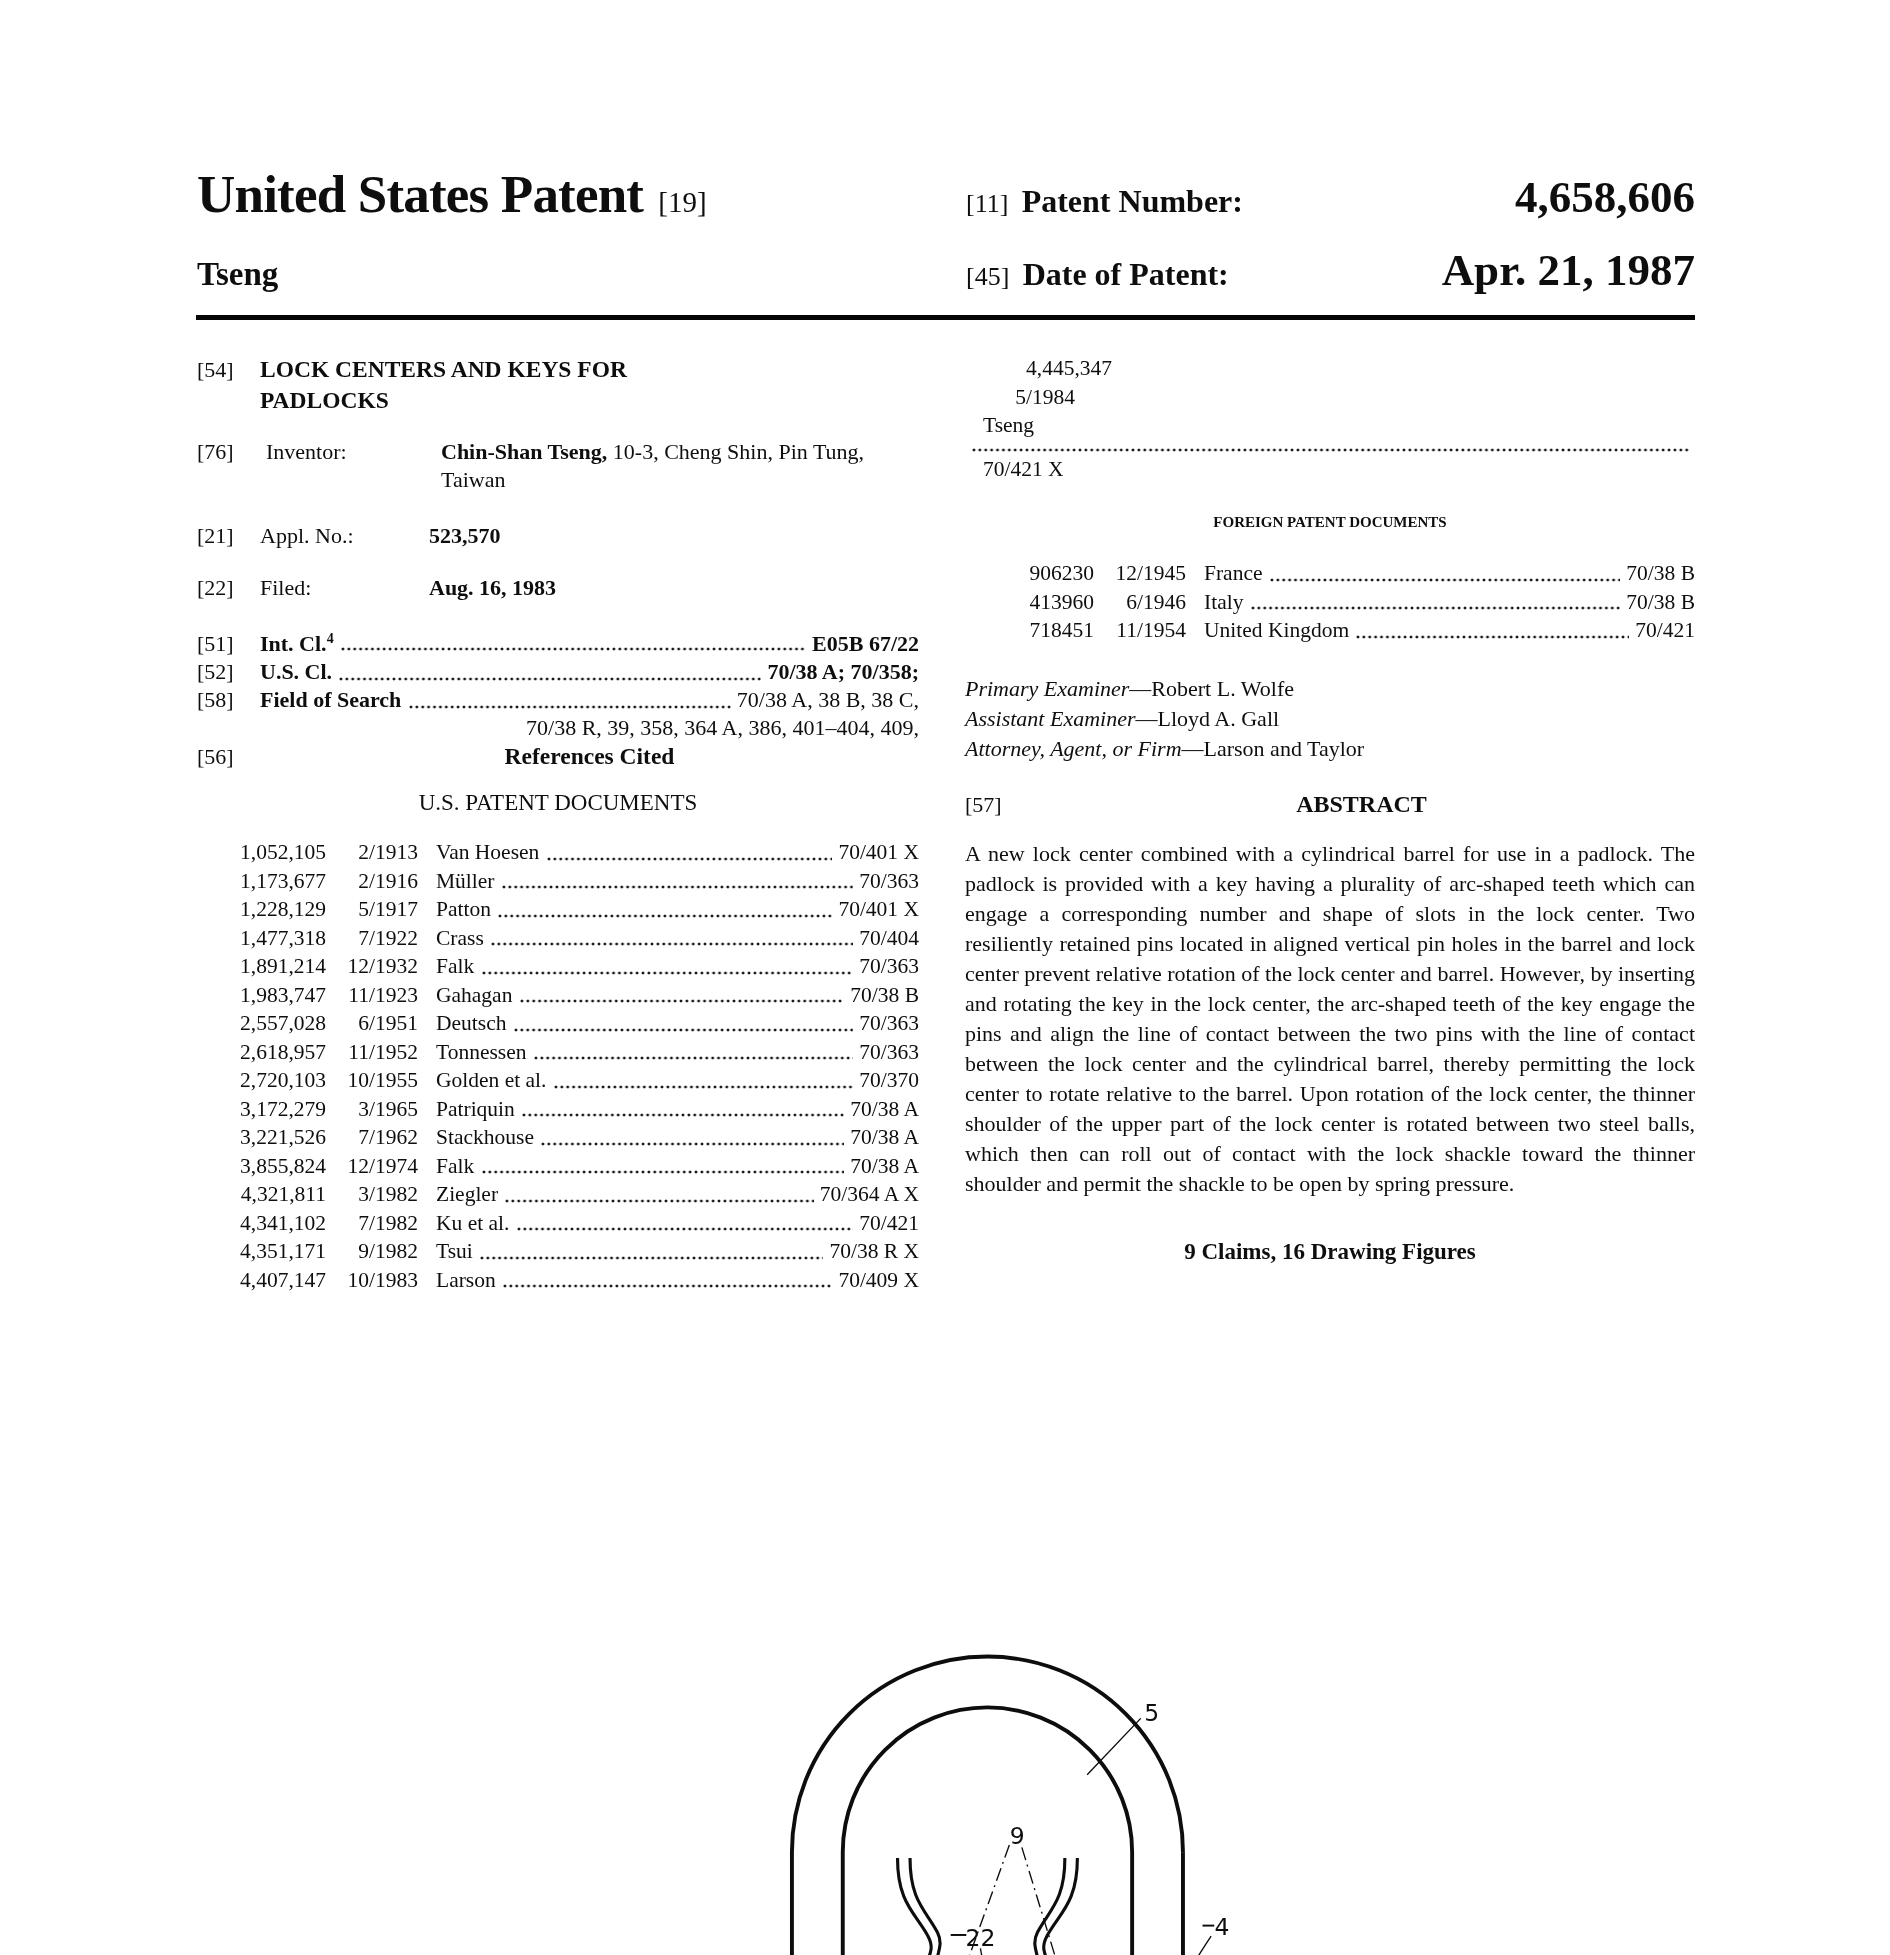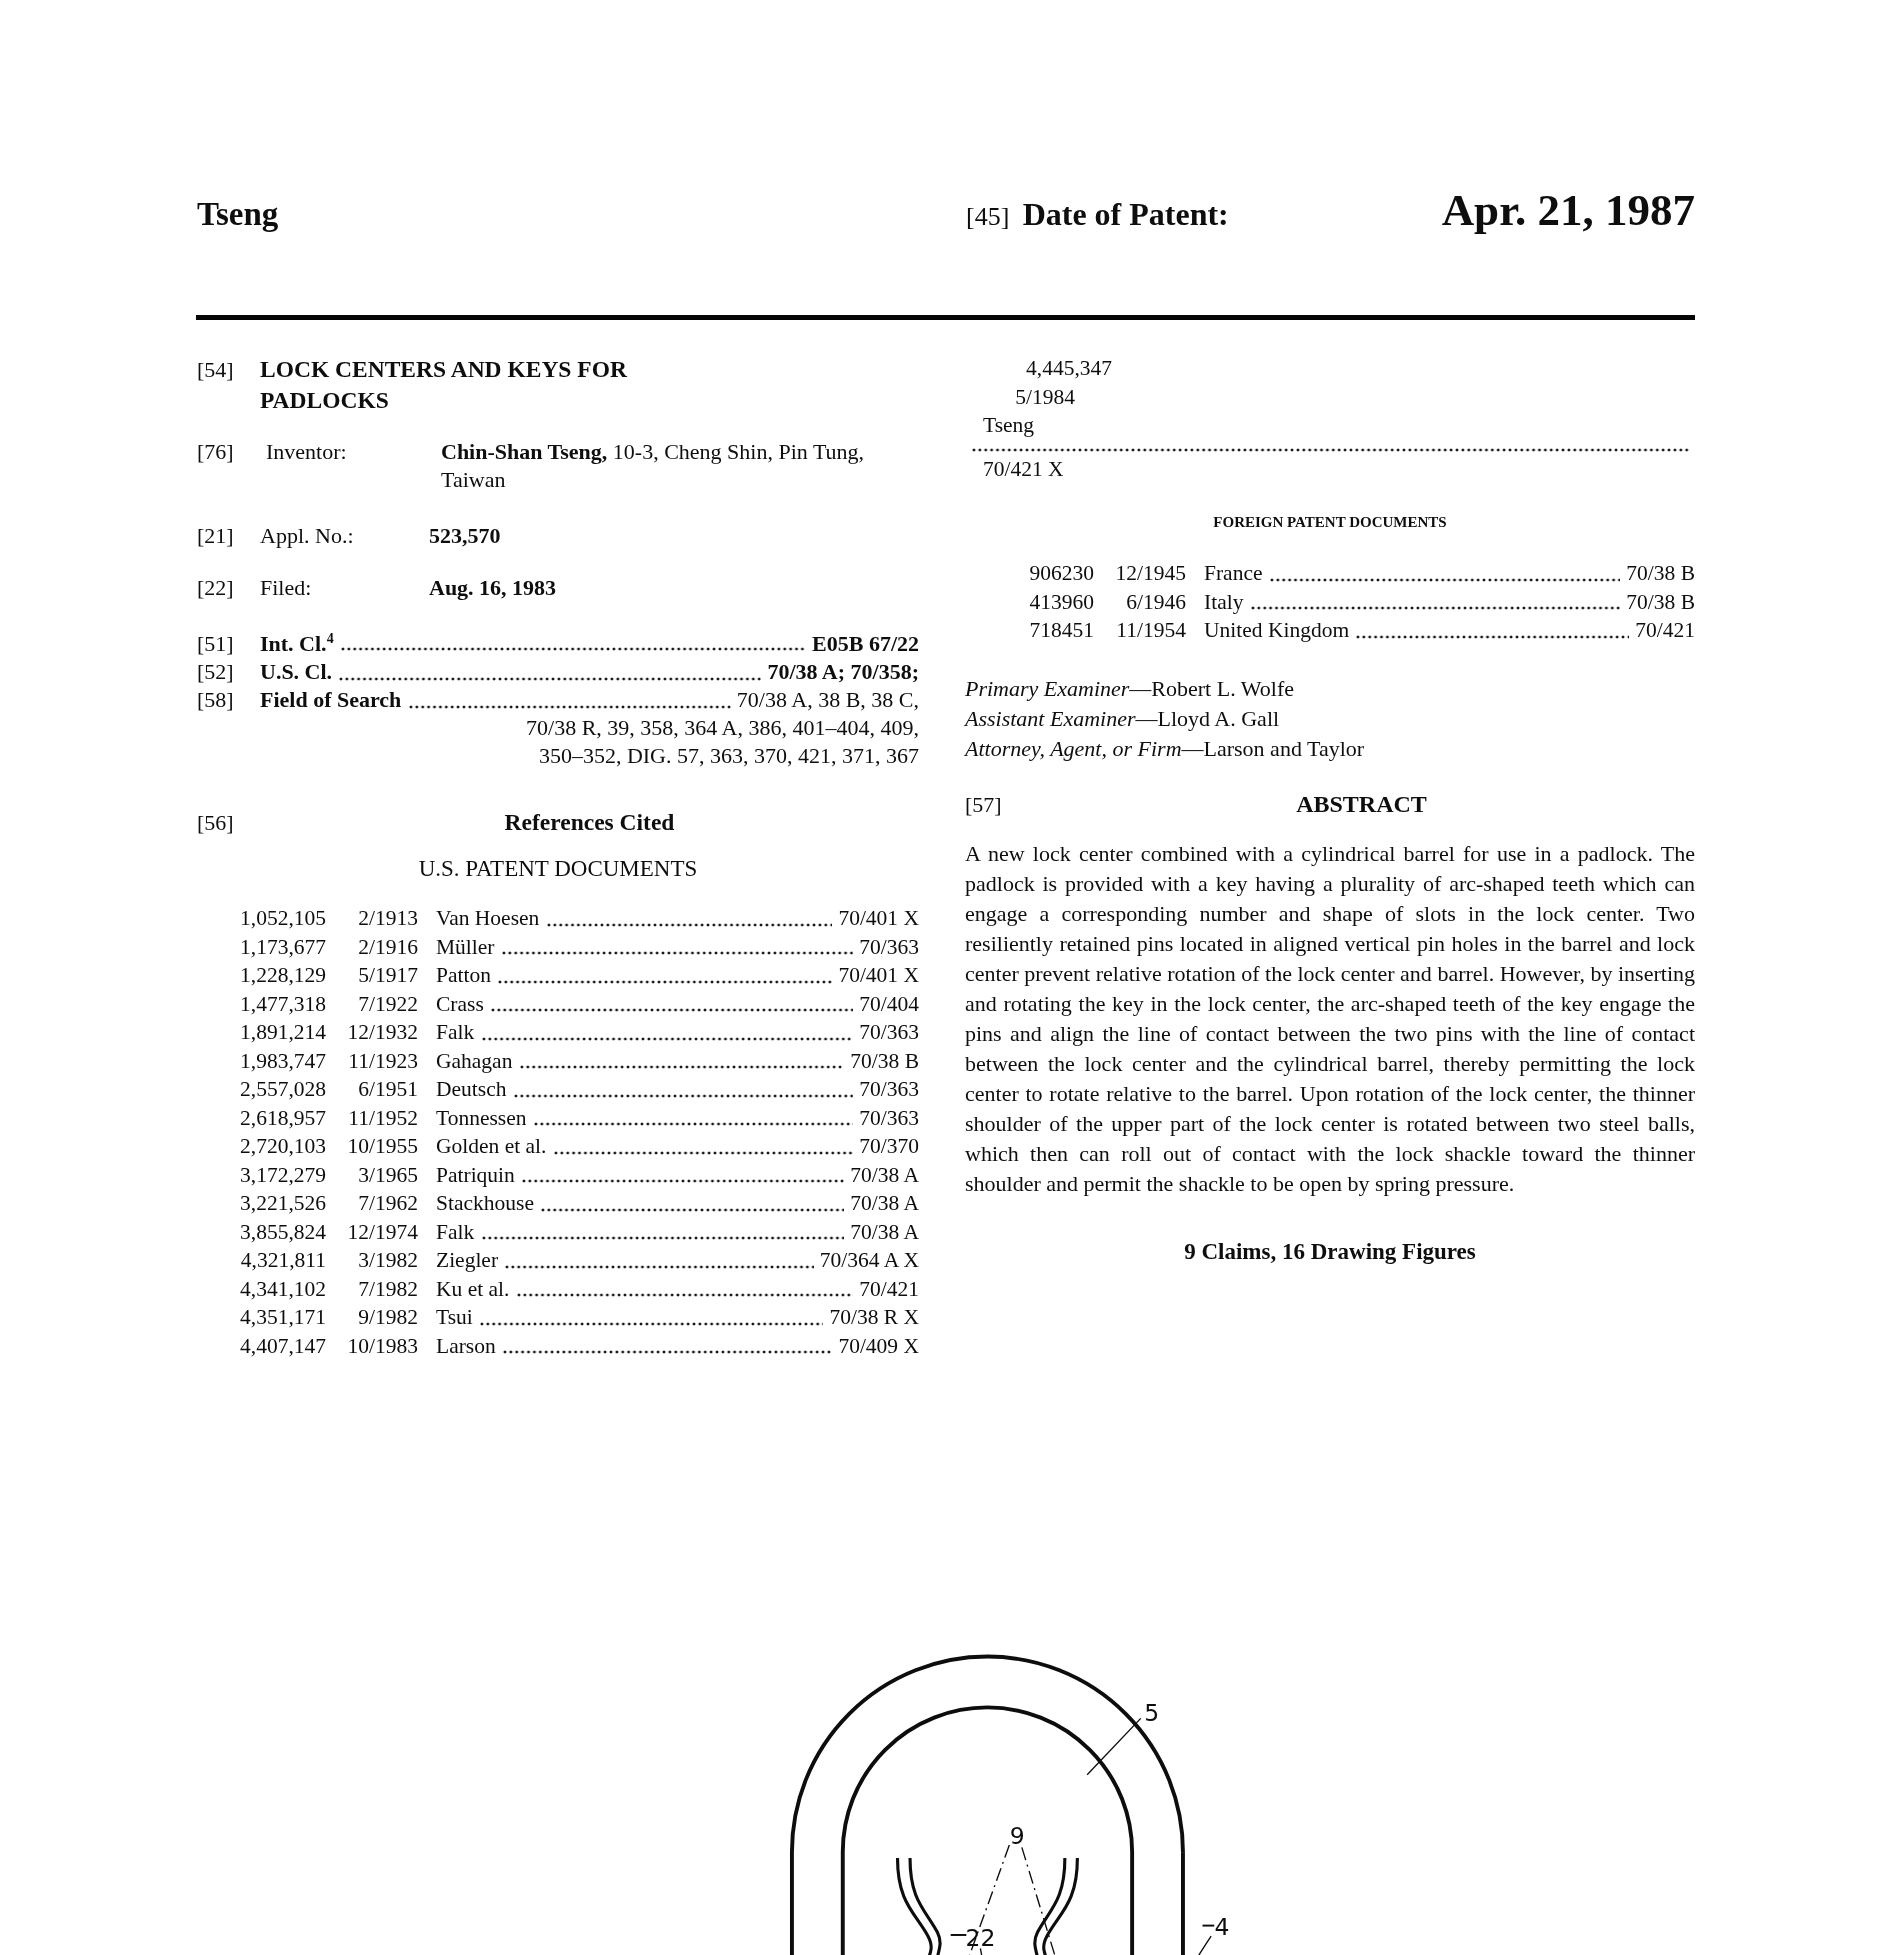--- a/index.html
+++ b/index.html
@@ -43,20 +43,30 @@
   
   .fig{position:absolute;left:702px;top:1633px;}
   .fig svg text{font-family:"DejaVu Sans","Liberation Sans",sans-serif;font-size:60px;fill:#0d0d0d;}
 </style>
 </head>
 <body>
 
 <div class="page">
 
   <div class="hdr">
+    <div class="hdr-row1">
+      <div>
+        <span class="big-title">United States Patent</span><span class="title-brk">[19]</span>
+      </div>
+      <div class="hdr-right" style="width:729px;">
+        <span class="brk">[11]</span>
+        <span class="hlabel">Patent Number:</span>
+        <span class="hval">4,658,606</span>
+      </div>
+    </div>
     <div class="hdr-row2">
       <span class="surname">Tseng</span>
       <div class="hdr-right2">
         <span class="brk">[45]</span>
         <span class="hlabel">Date of Patent:</span>
         <span class="hval">Apr. 21, 1987</span>
       </div>
     </div>
   </div>
   <div class="rule"></div>
@@ -100,21 +110,20 @@
       <span class="b nowrap">70/38 A; 70/358;</span>
     </div>
 
     <div class="frow">
       <span class="code">[58]</span>
       <span class="b nowrap">Field of Search</span>
       <span class="dots"></span>
       <span class="nowrap">70/38 A, 38 B, 38 C,</span>
     </div>
     <div class="contline" style="font-weight:normal;">70/38 R, 39, 358, 364 A, 386, 401–404, 409,</div>
-    <div class="contline" style="font-weight:normal;margin-bottom:38px;">350–352, DIG. 57, 363, 370, 421, 371, 367</div>
 
     <div class="frow" style="margin-bottom:18px;">
       <span class="code">[56]</span>
       <span class="sechead" style="flex:1;text-align:center;">References Cited</span>
     </div>
     <div class="center" style="margin-bottom:21px;font-size:23px;">U.S. PATENT DOCUMENTS</div>
 
     <div>
 
         <div class="rrow">

